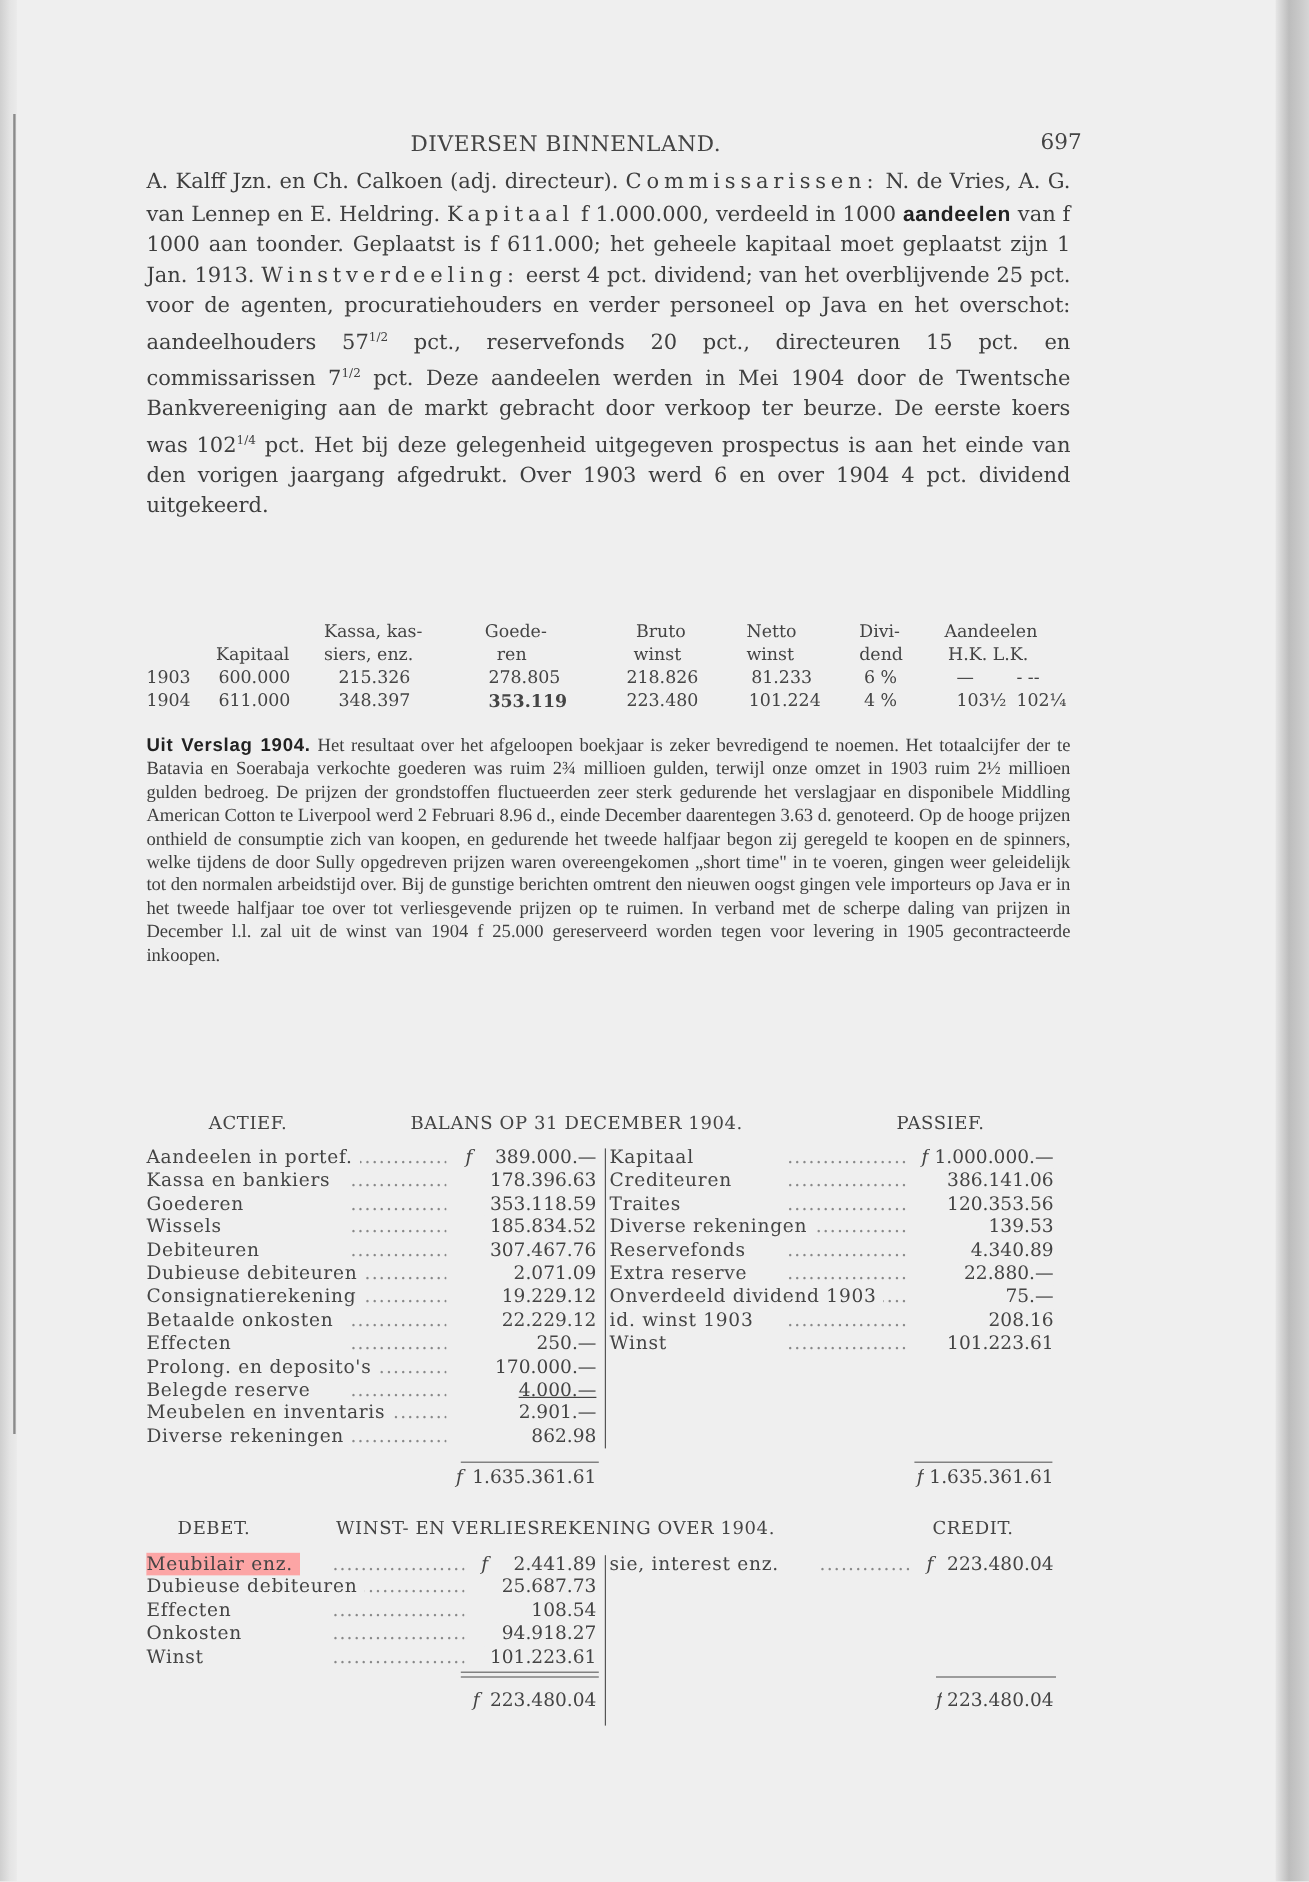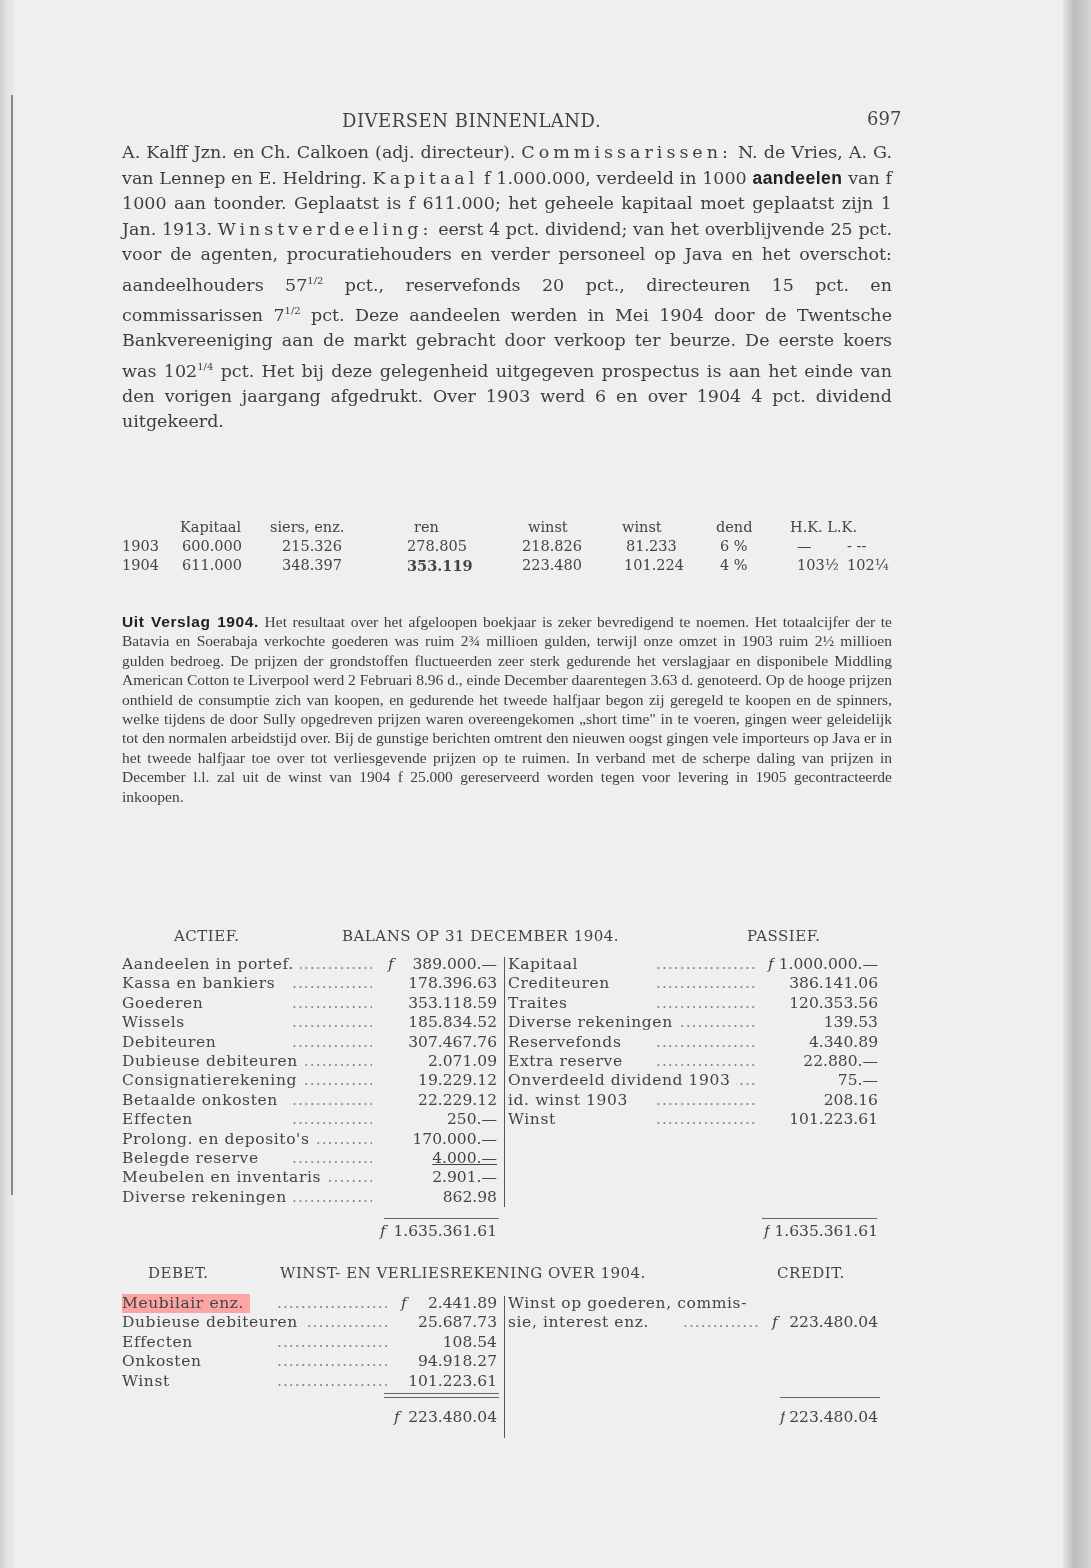--- a/index.html
+++ b/index.html
@@ -53,20 +53,28 @@
 
 <div class="page">
 
   <div class="running-head">DIVERSEN BINNENLAND.</div>
   <div class="folio">697</div>
 
   <div class="para" style="top:140px;"><span>A. Kalff Jzn. en Ch. Calkoen (adj. directeur). </span><span class="spaced">Commissarissen:</span><span> N. de Vries, A. G. van Lennep en E. Heldring. </span><span class="spaced">Kapitaal</span><span> f 1.000.000, verdeeld in 1000 </span><span class="bold-sans">aandeelen</span><span> van f 1000 aan toonder. Geplaatst is f 611.000; het geheele kapitaal moet geplaatst zijn 1 Jan. 1913. </span><span class="spaced">Winstverdeeling:</span><span> eerst 4 pct. dividend; van het overblijvende 25 pct. voor de agenten, procuratiehouders en verder personeel op Java en het overschot: aandeelhouders 57</span><sup>1/2</sup><span> pct., reservefonds 20 pct., directeuren 15 pct. en commissarissen 7</span><sup>1/2</sup><span> pct. Deze aandeelen werden in Mei 1904 door de Twentsche Bankvereeniging aan de markt gebracht door verkoop ter beurze.  De eerste koers was 102</span><sup>1/4</sup><span> pct.  Het bij deze gelegenheid uitgegeven prospectus is aan het einde van den vorigen jaargang afgedrukt.  Over 1903 werd 6 en over 1904 4 pct. dividend uitgekeerd.</span></div>
 
   <div class="stats">
     <div class="row">
+      <span class="c" style="left:148px;">Kassa, kas-</span>
+      <span class="c" style="left:282px;">Goede-</span>
+      <span class="c" style="left:408px;">Bruto</span>
+      <span class="c" style="left:500px;">Netto</span>
+      <span class="c" style="left:594px;">Divi-</span>
+      <span class="c" style="left:665px;">Aandeelen</span>
+    </div>
+    <div class="row">
       <span class="c" style="left:58px;">Kapitaal</span>
       <span class="c" style="left:148px;">siers, enz.</span>
       <span class="c" style="left:292px;">ren</span>
       <span class="c" style="left:406px;">winst</span>
       <span class="c" style="left:500px;">winst</span>
       <span class="c" style="left:594px;">dend</span>
       <span class="c" style="left:668px;">H.K. L.K.</span>
     </div>
     <div class="row">
       <span class="c" style="left:0;">1903</span>
@@ -264,23 +272,20 @@
       </div>
       <div class="line">
         <span class="lbl" style="background: rgb(239, 239, 239); padding-right: 6px; z-index: 2;">Winst</span>
         <span class="dots" style="right: 110px; width: 110px; text-align: right;">............................................................</span>
         <span class="amt" style="right: 0px; background: rgb(239, 239, 239); z-index: 2; padding-left: 4px;">101.223.61</span>
       </div>
     </div>
   <div class="vbar" style="left:382px; top:1296px; height:142px;"></div>
   <div class="ledger" style="top:1294px; left:386px; width:370px;">
     <div class="line">
-        <span class="lbl" style="background: rgb(239, 239, 239); padding-right: 6px; z-index: 2;">Winst op goederen, commis-</span>
-      </div>
-    <div class="line">
         <span class="lbl" style="background: rgb(239, 239, 239); padding-right: 6px; z-index: 2;"> sie, interest enz.</span>
         <span class="dots" style="left:175px; width:75px;">..................................</span>
         <span class="cur" style="left: 260px; background: rgb(239, 239, 239); z-index: 2; padding-left: 4px;">f</span>
         <span class="amt" style="right: 0px; background: rgb(239, 239, 239); z-index: 2; padding-left: 4px;">223.480.04</span>
       </div>
   </div>
 
   <div class="hrule" style="left:262px; top:1393px; width:115px;"></div>
   <div class="hrule" style="left:262px; top:1397px; width:115px;"></div>
   <div class="hrule" style="left:658px; top:1397px; width:100px;"></div>

